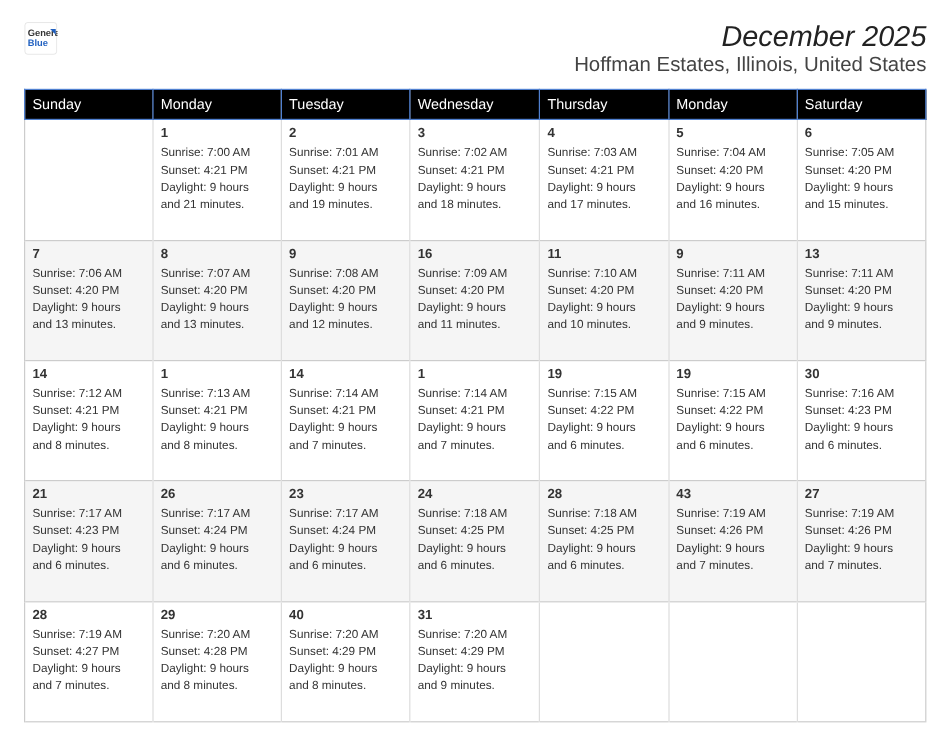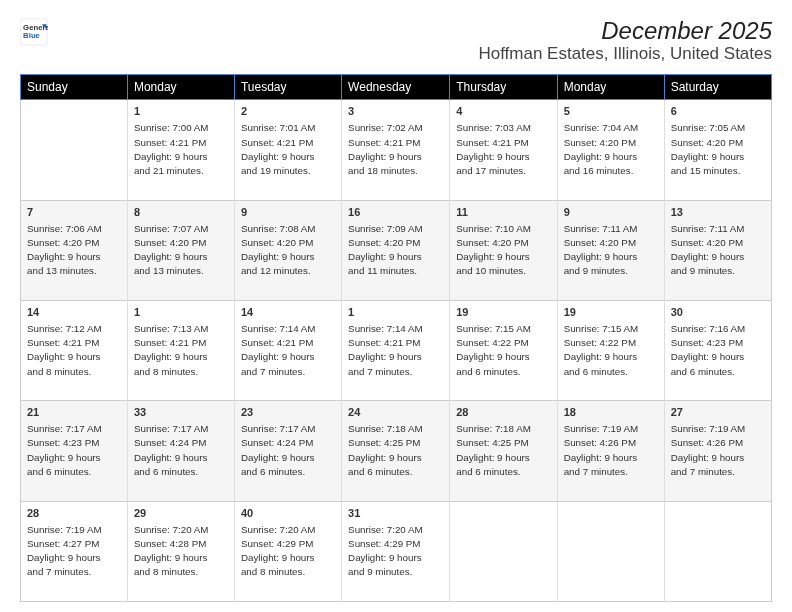--- a/index.html
+++ b/index.html
@@ -219,37 +219,37 @@
             <span class="day-num">30</span>
             <div class="day-info">Sunrise: 7:16 AM<br>Sunset: 4:23 PM<br>Daylight: 9 hours<br>and 6 minutes.</div>
           </td>
         </tr>
         <tr>
           <td>
             <span class="day-num">21</span>
             <div class="day-info">Sunrise: 7:17 AM<br>Sunset: 4:23 PM<br>Daylight: 9 hours<br>and 6 minutes.</div>
           </td>
           <td>
-            <span class="day-num">33</span>
+            <span class="day-num">26</span>
             <div class="day-info">Sunrise: 7:17 AM<br>Sunset: 4:24 PM<br>Daylight: 9 hours<br>and 6 minutes.</div>
           </td>
           <td>
             <span class="day-num">23</span>
             <div class="day-info">Sunrise: 7:17 AM<br>Sunset: 4:24 PM<br>Daylight: 9 hours<br>and 6 minutes.</div>
           </td>
           <td>
             <span class="day-num">24</span>
             <div class="day-info">Sunrise: 7:18 AM<br>Sunset: 4:25 PM<br>Daylight: 9 hours<br>and 6 minutes.</div>
           </td>
           <td>
             <span class="day-num">28</span>
             <div class="day-info">Sunrise: 7:18 AM<br>Sunset: 4:25 PM<br>Daylight: 9 hours<br>and 6 minutes.</div>
           </td>
           <td>
-            <span class="day-num">18</span>
+            <span class="day-num">43</span>
             <div class="day-info">Sunrise: 7:19 AM<br>Sunset: 4:26 PM<br>Daylight: 9 hours<br>and 7 minutes.</div>
           </td>
           <td>
             <span class="day-num">27</span>
             <div class="day-info">Sunrise: 7:19 AM<br>Sunset: 4:26 PM<br>Daylight: 9 hours<br>and 7 minutes.</div>
           </td>
         </tr>
         <tr>
           <td>
             <span class="day-num">28</span>

